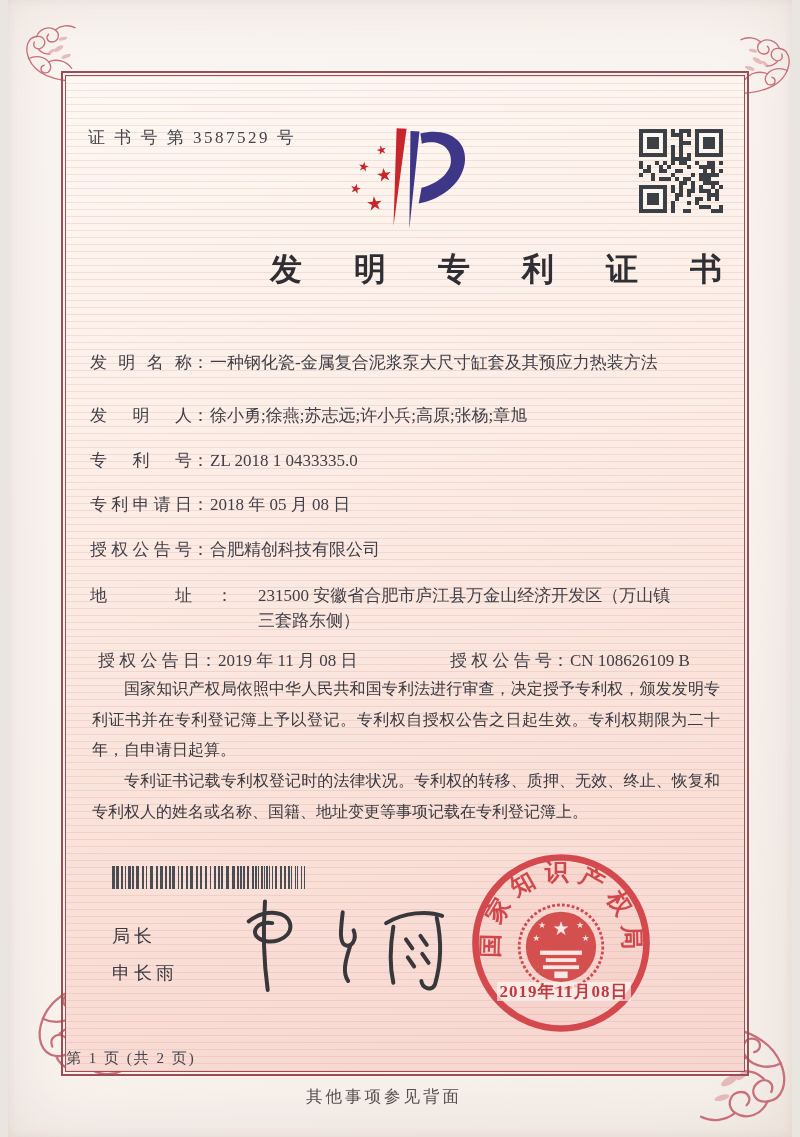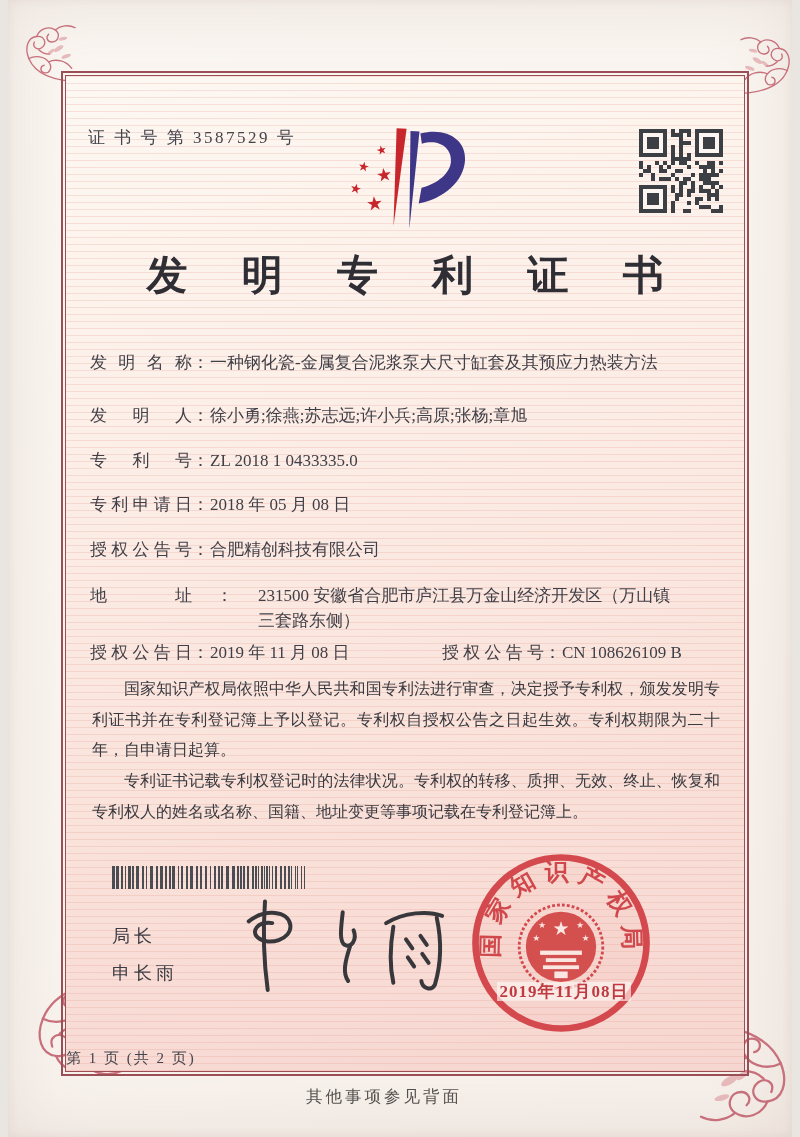--- a/index.html
+++ b/index.html
@@ -30,33 +30,33 @@
     font-size:17px;letter-spacing:2.5px;color:#45434b;
   }
   
   .logo{position:absolute;left:272px;top:48px;width:150px;height:114px;}
   .logo .star{position:absolute;color:#c8262d;font-family:"DejaVu Sans",sans-serif;line-height:1;}
   .logo svg{position:absolute;left:0;top:0;}
   
   .qr{position:absolute;left:573px;top:53px;width:84px;height:84px;}
   .title{
     position:absolute;left:0;top:172px;width:100%;
-    text-align:center;font-size:41px;font-weight:700;color:#2e2e34;
+    text-align:right;font-size:32px;font-weight:700;color:#2e2e34;
     letter-spacing:22px;text-indent:22px;
   }
   .fields{position:absolute;left:24px;top:268px;width:632px;}
   .frow{display:flex;align-items:flex-start;position:absolute;width:632px;
         font-size:17px;color:#403e46;line-height:1.45;}
   .flabel{flex:none;display:inline-block;width:102px;text-align:justify;text-align-last:justify;}
   .fcolon{flex:none;width:18px;}
   .fvalue{flex:1;}
   .fvalue .vline{display:block;}
   .row0{top:7px;}  .row1{top:60px;}  .row2{top:105px;}
   .row3{top:149px;} .row4{top:194px;} .row5{top:240px;gap:24px;}
-  .row-auth{top:297px;}
+  .row-auth{top:305px;margin-left:8px;}
   .auth2{position:absolute;left:352px;top:0;display:flex;}
   .auth2 .flabel{width:102px;}
   .paras{
     position:absolute;left:26px;top:598px;width:628px;
     font-size:16px;line-height:1.92;color:#3a393f;text-align:justify;
   }
   .paras p{margin:0;text-indent:2em;}
   .barcode{position:absolute;left:44px;top:790px;width:200px;height:23px;}
   .dir-block{position:absolute;left:46px;top:848px;font-size:18px;color:#3c3b41;letter-spacing:4px;}
   .dir-block div{margin-bottom:13px;}

